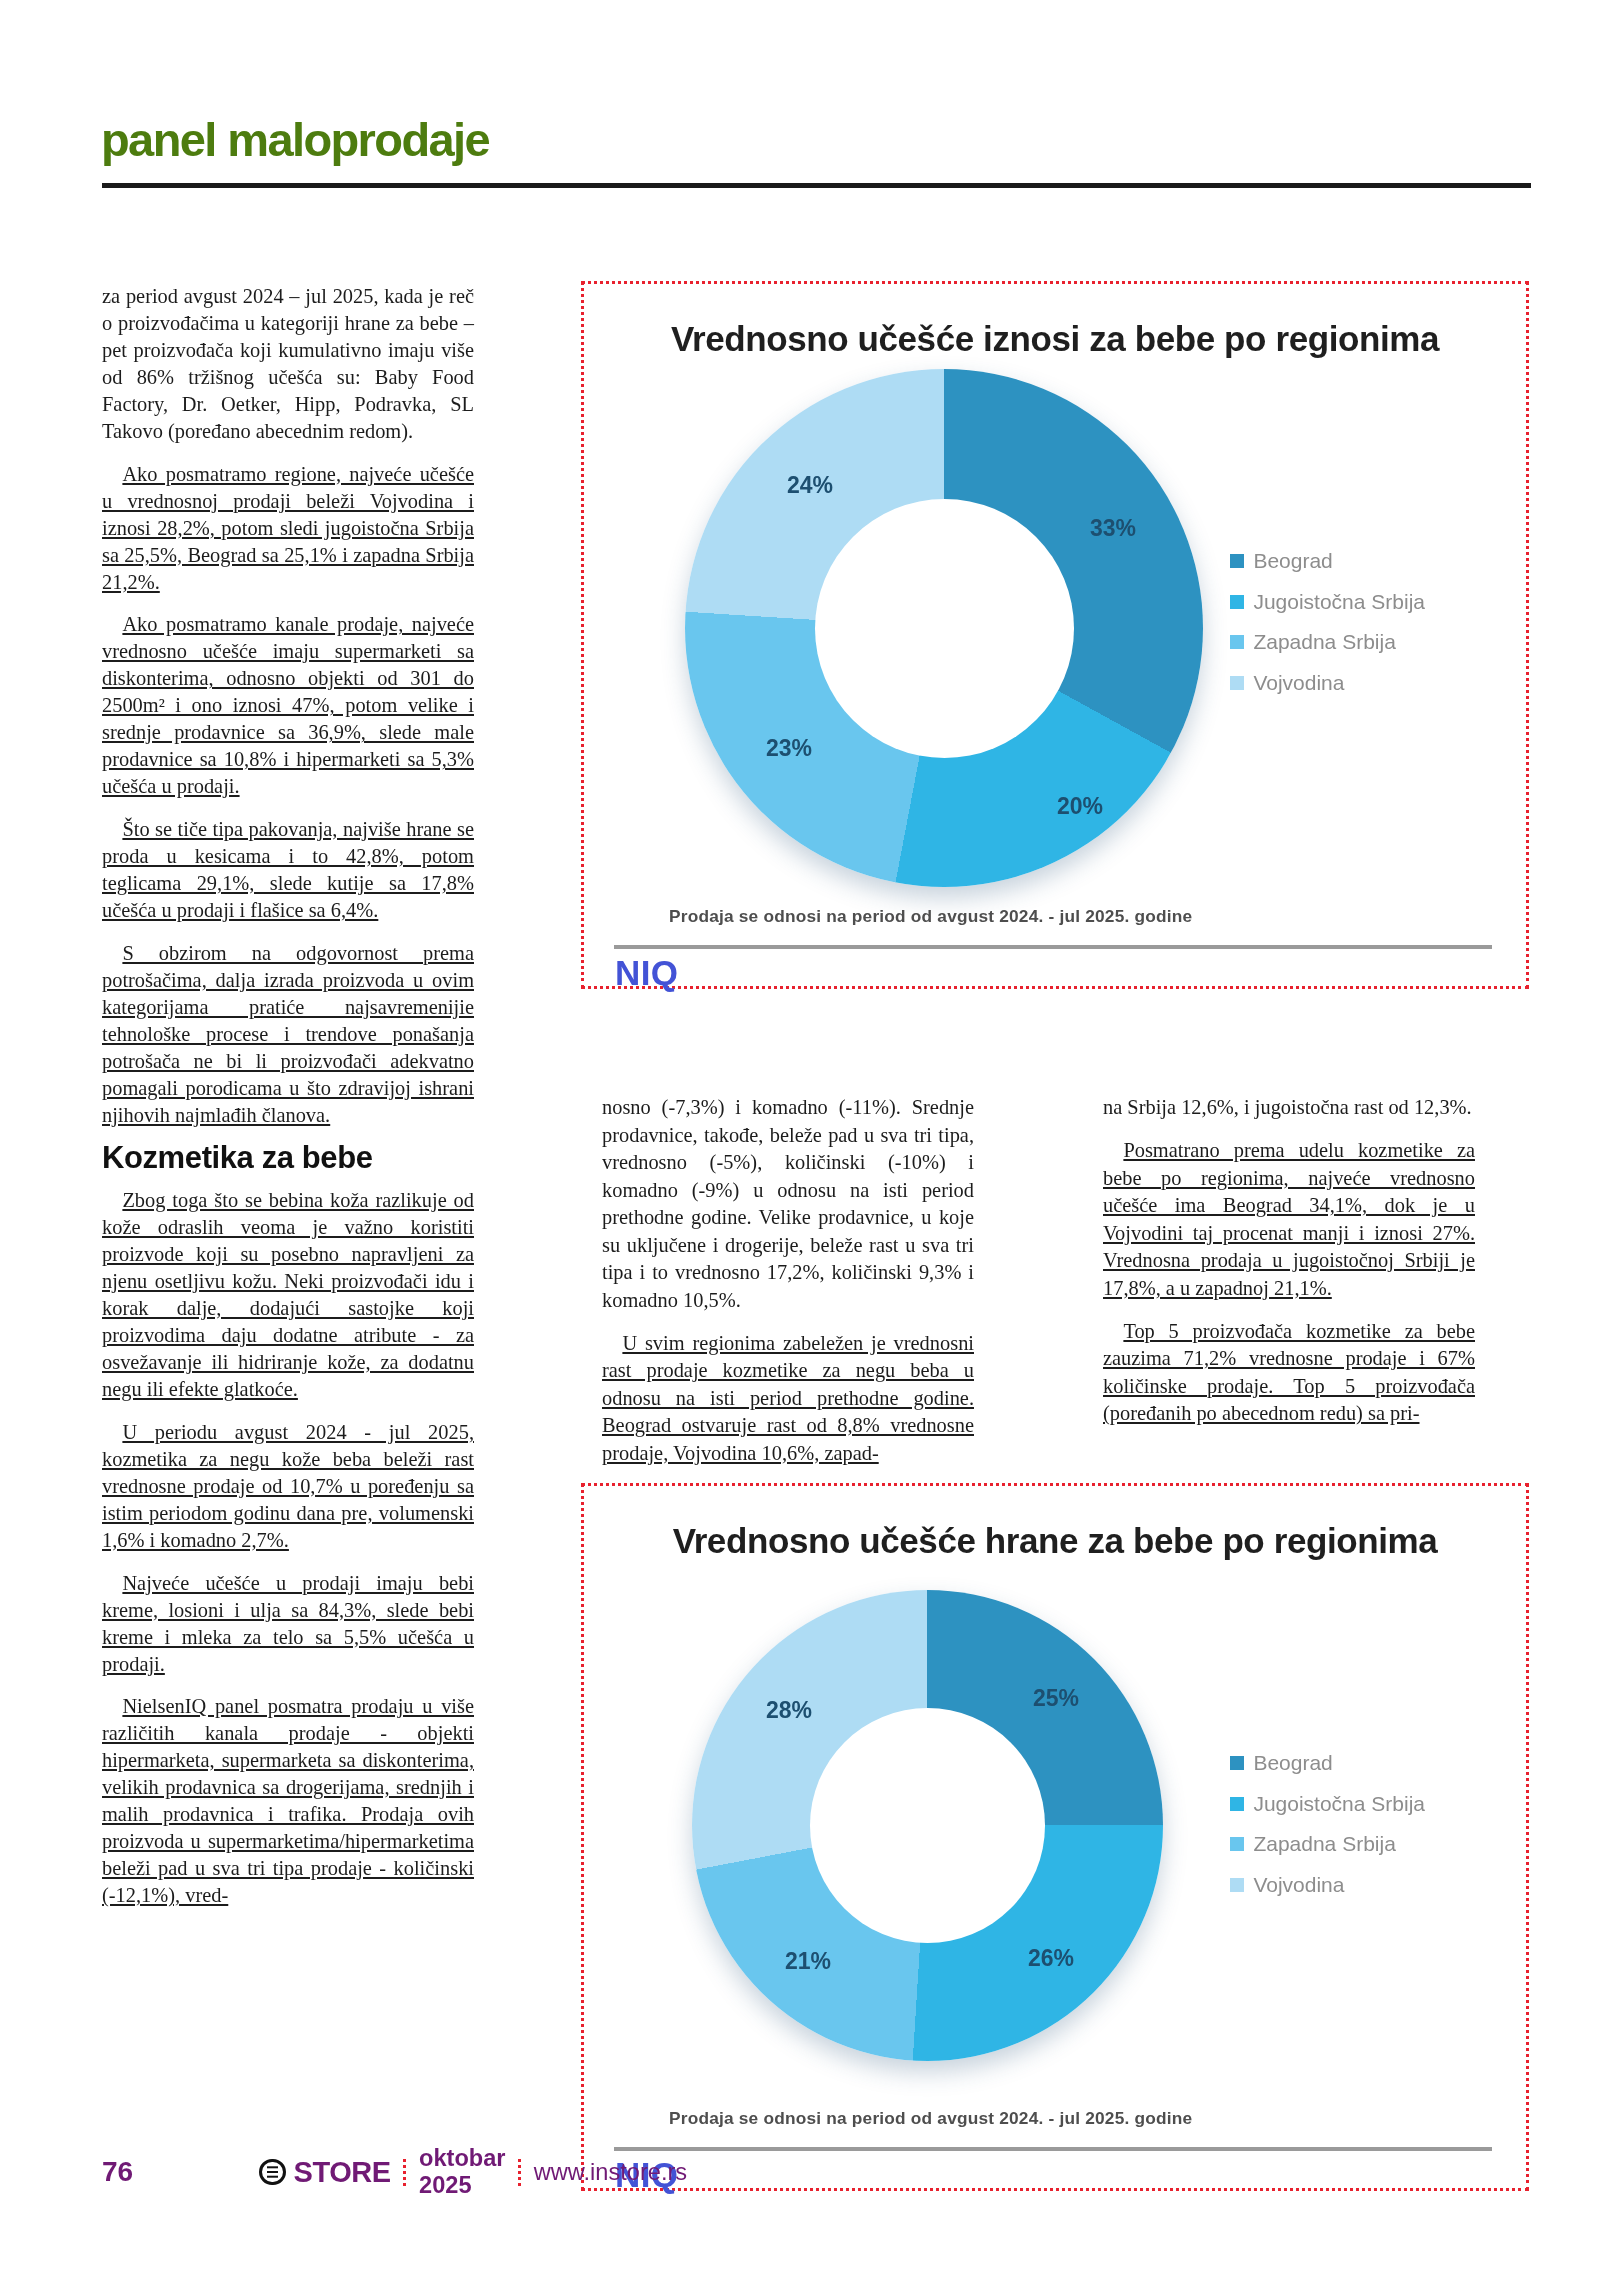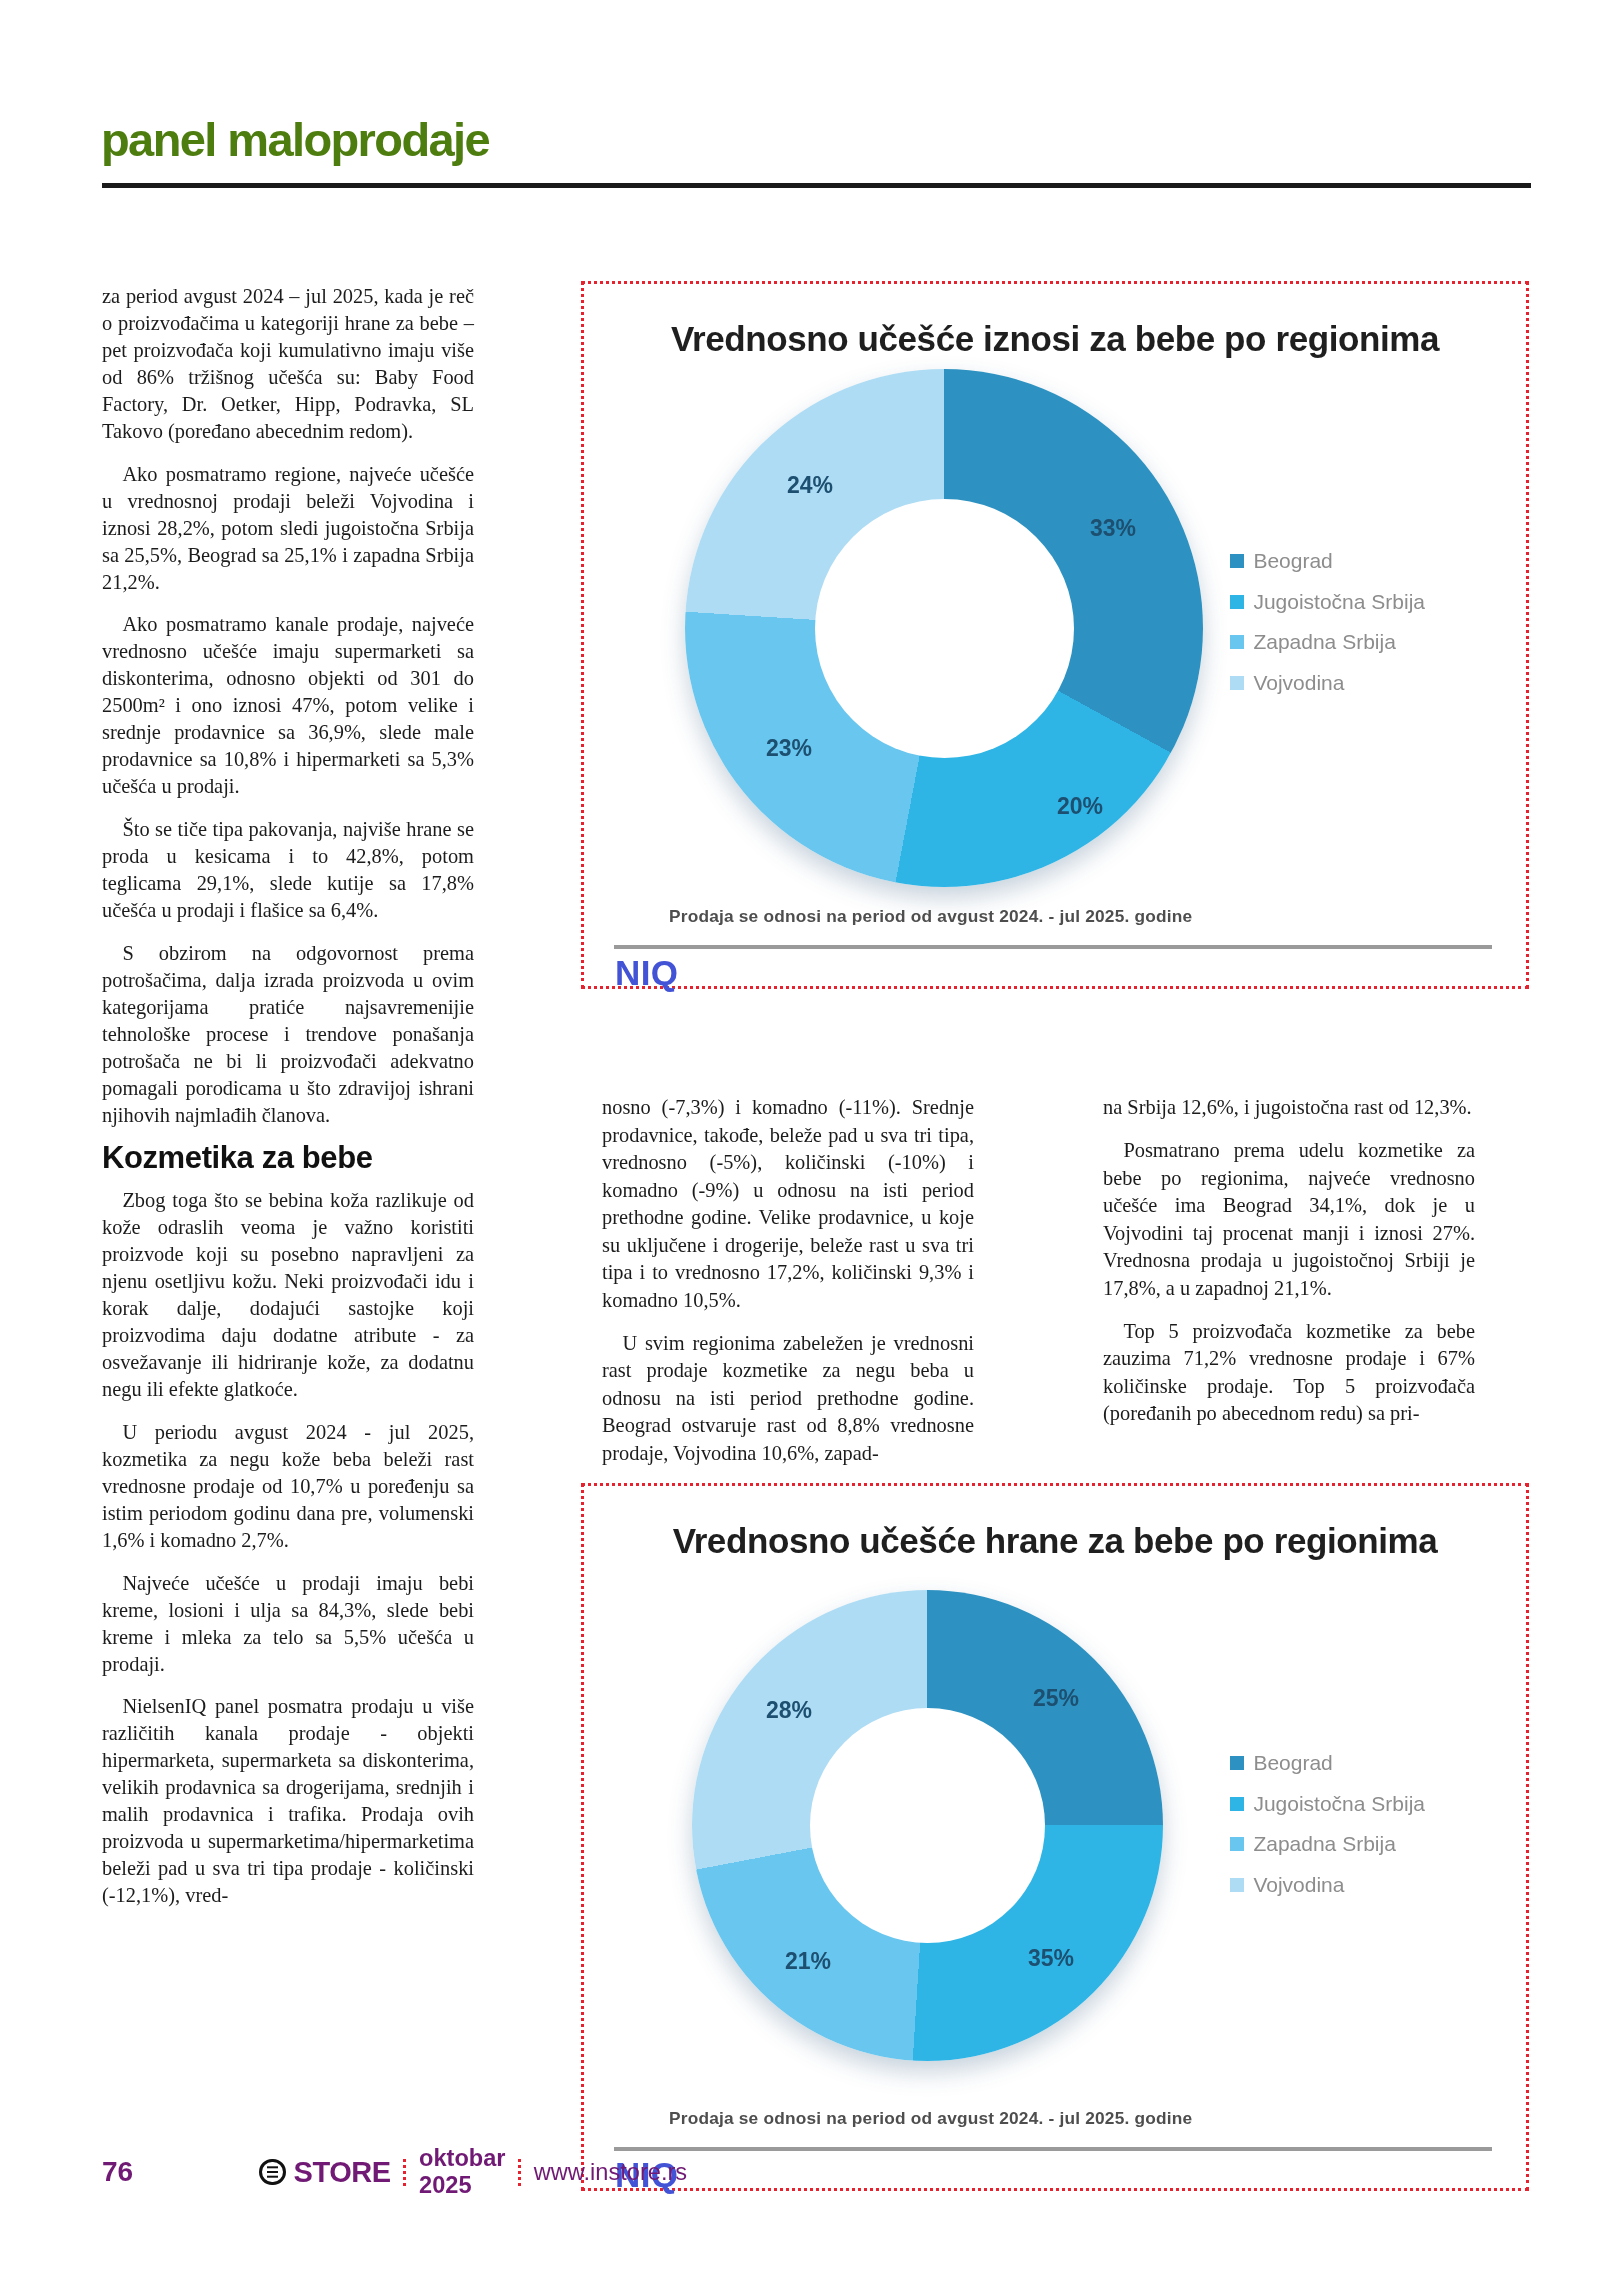--- a/index.html
+++ b/index.html
@@ -21,21 +21,21 @@
   .header-rule{
     position:absolute;left:102px;top:183px;width:1429px;height:4.7px;background:#1a1a1a;
   }
   
   .col{
     position:absolute;
     font-size:20.4px;line-height:27px;
     text-align:justify;
   }
   .col p{margin:0 0 15.7px 0;}
-  .col p.ind{text-indent:20.4px;}
+  .col p.ind{text-indent:20.4px;text-decoration:underline;}
   .col-left{left:102px;top:283px;width:372px;}
   .col-mid{left:602px;top:1094px;width:372px;line-height:27.5px;}
   .col-right{left:1103px;top:1094px;width:372px;line-height:27.5px;}
   .section-heading{
     font-family:"Liberation Sans", sans-serif;
     font-size:31px;font-weight:800;color:#111;
     margin:11px 0 15.7px 0;text-align:left;letter-spacing:-0.4px;
   }
   
   .chart-box{
@@ -175,21 +175,21 @@
   <section class="col col-right">
     <p class="jp">na Srbija 12,6%, i jugoistočna rast od 12,3%.</p>
     <p class="jp ind">Posmatrano prema udelu kozmetike za bebe po regionima, najveće vrednosno učešće ima Beograd 34,1%, dok je u Vojvodini taj procenat manji i iznosi 27%. Vrednosna prodaja u jugoistočnoj Srbiji je 17,8%, a u zapadnoj 21,1%.</p>
     <p class="jp ind">Top 5 proizvođača kozmetike za bebe zauzima 71,2% vrednosne prodaje i 67% količinske prodaje. Top 5 proizvođača (poređanih po abecednom redu) sa pri-</p>
   </section>
 
   <aside class="chart-box box2">
     <div class="chart-title">Vrednosno učešće hrane za bebe po regionima</div>
     <div class="donut donut2" style="background: conic-gradient(rgb(45, 146, 193) 0%, rgb(45, 146, 193) 25%, rgb(47, 181, 229) 25%, rgb(47, 181, 229) 51%, rgb(105, 198, 238) 51%, rgb(105, 198, 238) 72%, rgb(174, 220, 244) 72%, rgb(174, 220, 244) 100%);">
       <span class="pct d2-l0">25%</span>
-      <span class="pct d2-l1">35%</span>
+      <span class="pct d2-l1">26%</span>
       <span class="pct d2-l2">21%</span>
       <span class="pct d2-l3">28%</span>
     </div>
     <div class="legend">
       <div class="legend-item">
         <span class="swatch" style="background: rgb(45, 146, 193);"></span>
         <span class="legend-label">Beograd</span>
       </div>
       <div class="legend-item">
         <span class="swatch" style="background: rgb(47, 181, 229);"></span>

